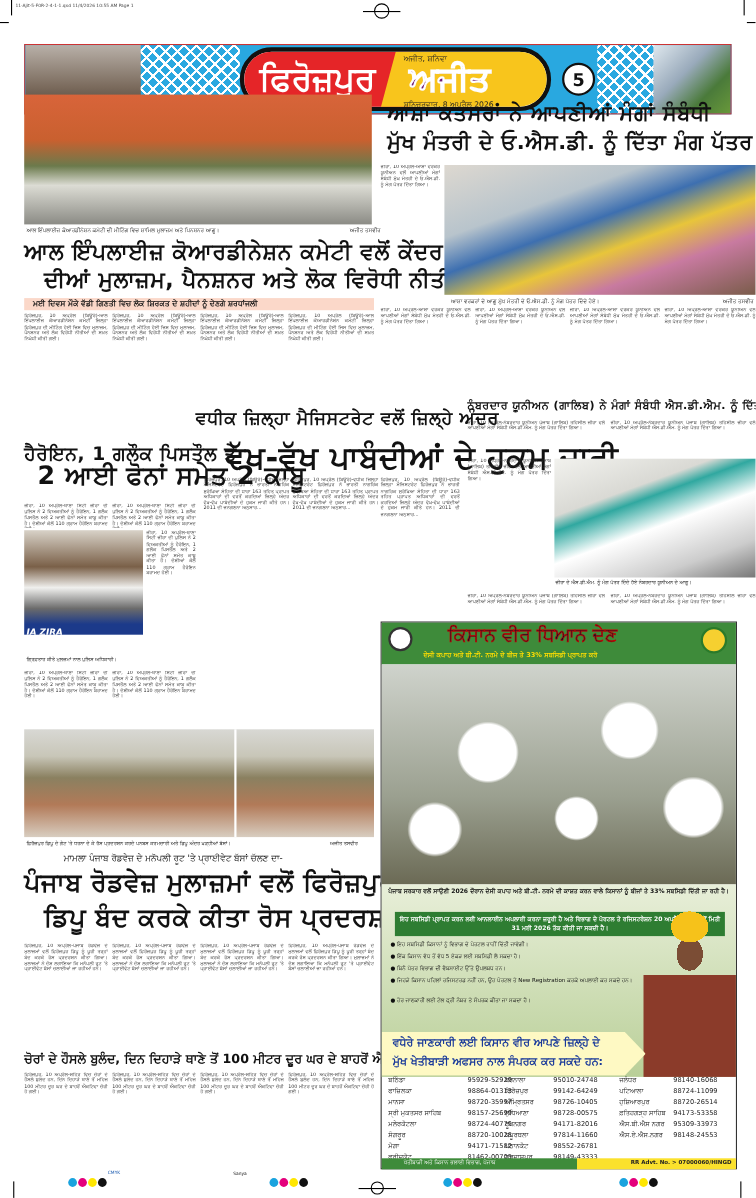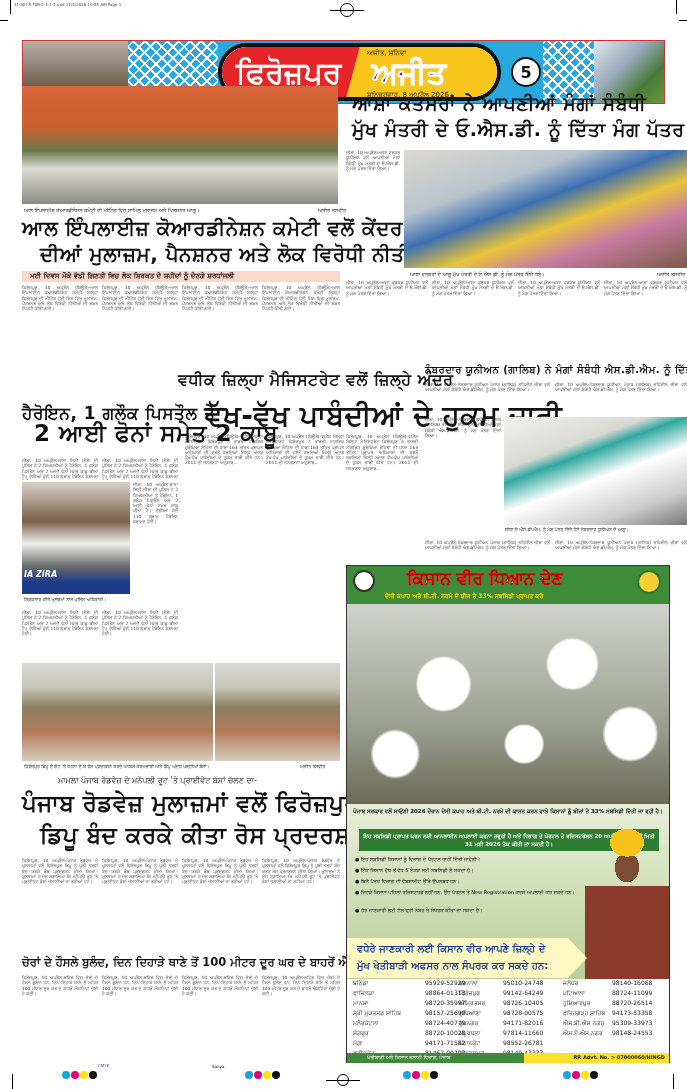--- a/index.html
+++ b/index.html
@@ -19,26 +19,26 @@
 .mh-date{left:145px;top:44px;font-size:7px;color:#222;white-space:nowrap}
 .mh-page{left:488px;top:16px;width:30px;height:30px;border-radius:50%;background:#fff;border:2px solid #111;font-size:16px;font-weight:bold;display:flex;align-items:center;justify-content:center}
 .pattern{background:repeating-linear-gradient(45deg,#fff 0 2px,transparent 2px 8px),repeating-linear-gradient(-45deg,#fff 0 2px,transparent 2px 8px)}
 .photo{overflow:hidden}
 .ph-group{left:22px;top:86px;width:316px;height:118px;background:linear-gradient(180deg,#d8643a 0%,#c9602f 35%,#6b7a4c 55%,#dcdcd4 70%,#8b8b85 100%)}
 .caption{font-size:5px;color:#222;white-space:nowrap}
 .h-xl{font-weight:bold;color:#111;white-space:nowrap;letter-spacing:.5px}
 .body-text{font-size:4.4px;line-height:5.3px;color:#333;text-align:justify;overflow:hidden}
 .pinkbar{background:#fbd8c9}
 .ph-asha{left:404px;top:150px;width:283px;height:118px;background:linear-gradient(160deg,#ddd8d0,#b8c4cc 30%,#3d6fb0 45%,#e8c53a 60%,#c87aa0 75%,#7a5c4a 100%)}
-.ph-police{left:22px;top:482px;width:108px;height:112px;background:linear-gradient(180deg,#d8d2c8,#7a6048 35%,#f0f0ee 55%,#6b6b6b 75%,#1c3a8a 90%)}
+.ph-police{left:22px;top:482px;width:108px;height:95px;background:linear-gradient(180deg,#d8d2c8,#7a6048 35%,#f0f0ee 55%,#6b6b6b 75%,#1c3a8a 90%)}
 .ph-bus{left:22px;top:663px;width:318px;height:98px;background:linear-gradient(180deg,#d8d8d4 0%,#c8c6b8 25%,#8a8060 45%,#b27a58 70%,#d8cdc0 100%)}
 .ph-numb{left:504px;top:417px;width:183px;height:108px;background:linear-gradient(160deg,#f2f2ee,#d9d9d4 30%,#30a8a0 38%,#fff 55%,#ccc 80%,#777)}
 .ad{left:346px;top:565px;width:324px;height:498px;border:1px solid #333;background:#fff}
 .ad-head{left:0;top:0;width:322px;height:38px;background:#3e8b3a}
-.ad-title{left:60px;top:2px;font-size:17px;font-weight:bold;color:#ffffff;white-space:nowrap;-webkit-text-stroke:.6px #c00}
+.ad-title{left:60px;top:2px;font-size:17px;font-weight:normal;color:#0f172a;white-space:nowrap;-webkit-text-stroke:.6px #c00}
 .ad-sub{left:38px;top:26px;font-size:6px;color:#ffde00;font-weight:bold;white-space:nowrap}
 .ad-cotton{left:0;top:38px;width:322px;height:200px;background:radial-gradient(circle at 30% 40%,#fff 0 10%,transparent 11%),radial-gradient(circle at 70% 30%,#fff 0 9%,transparent 10%),radial-gradient(circle at 55% 70%,#fff 0 8%,transparent 9%),radial-gradient(circle at 15% 75%,#fff 0 7%,transparent 8%),radial-gradient(circle at 88% 65%,#fff 0 8%,transparent 9%),linear-gradient(180deg,#cfd3cc,#9ba090 60%,#6b6a55)}
 .ad-green{left:0;top:238px;width:322px;height:175px;background:linear-gradient(180deg,#e8efd9,#b9cf98)}
 .ad-line{font-size:5px;color:#111;white-space:nowrap}
 .ad-banner{left:12px;top:263px;width:300px;height:24px;background:#2e7d32;color:#fff;font-size:5.5px;font-weight:bold;text-align:center;padding-top:3px;line-height:8px}
 .ad-yellow{left:0;top:372px;width:240px;height:40px;background:#fef9c3;clip-path:polygon(0 0,92% 0,100% 50%,92% 100%,0 100%)}
 .ad-yel-t{left:10px;font-size:10px;font-weight:bold;color:#1a3a9a;white-space:nowrap}
 .ad-person{left:238px;top:258px;width:84px;height:155px;background:radial-gradient(ellipse 17px 14px at 50% 12%,#f6c21a 0 100%,transparent 100%),radial-gradient(ellipse 12px 15px at 50% 28%,#7b4d35 0 100%,transparent 100%),linear-gradient(180deg,transparent 0 40%,#8b3b2a 40% 100%)}
 .table{left:0;top:413px;width:322px}
 .trow{height:10px;position:relative;font-size:6px;color:#222}

